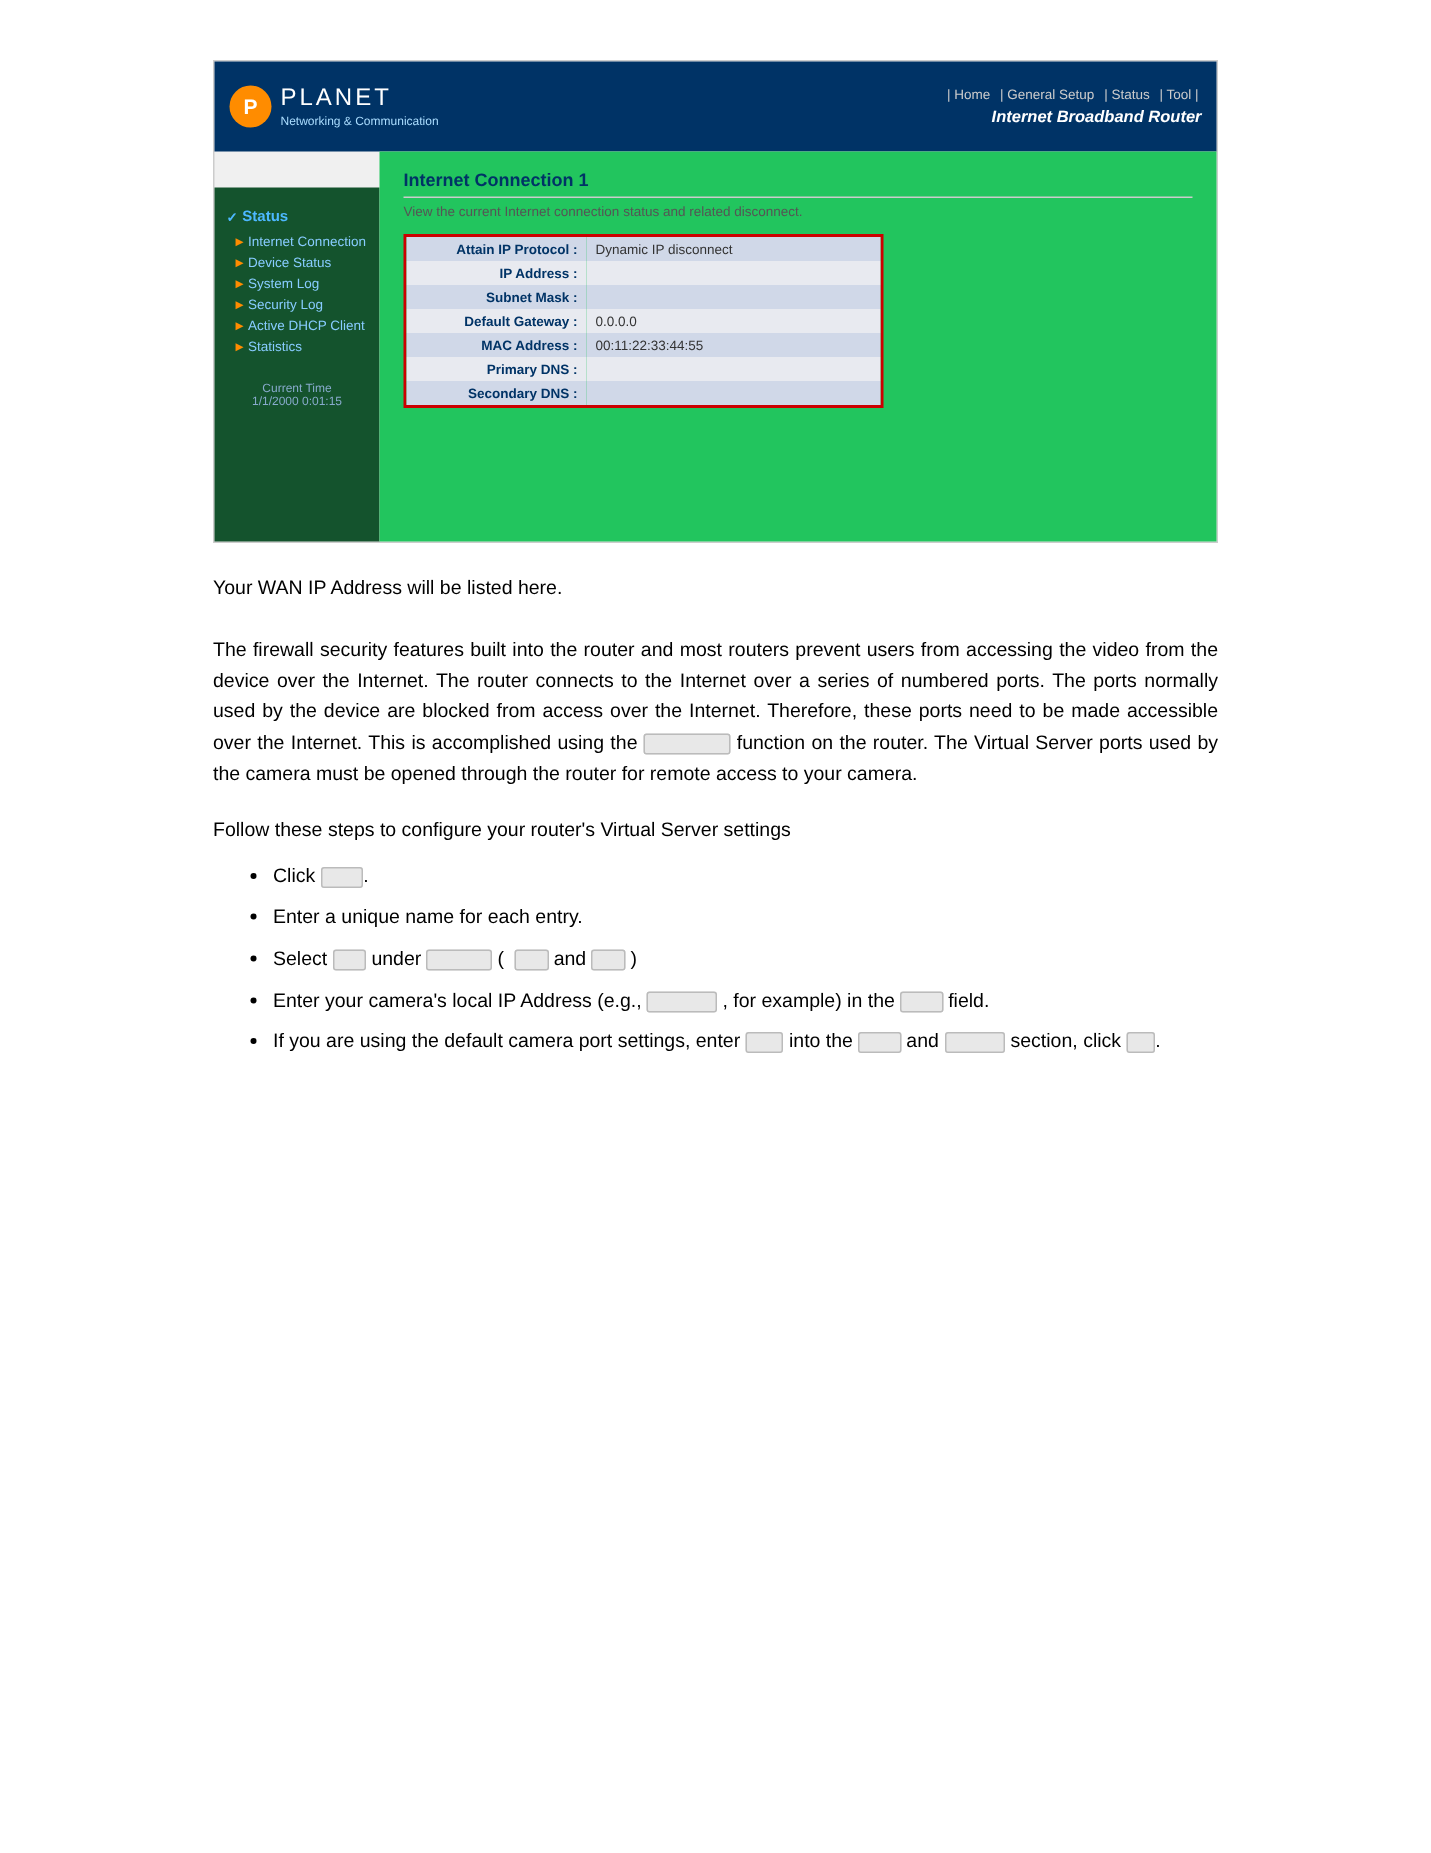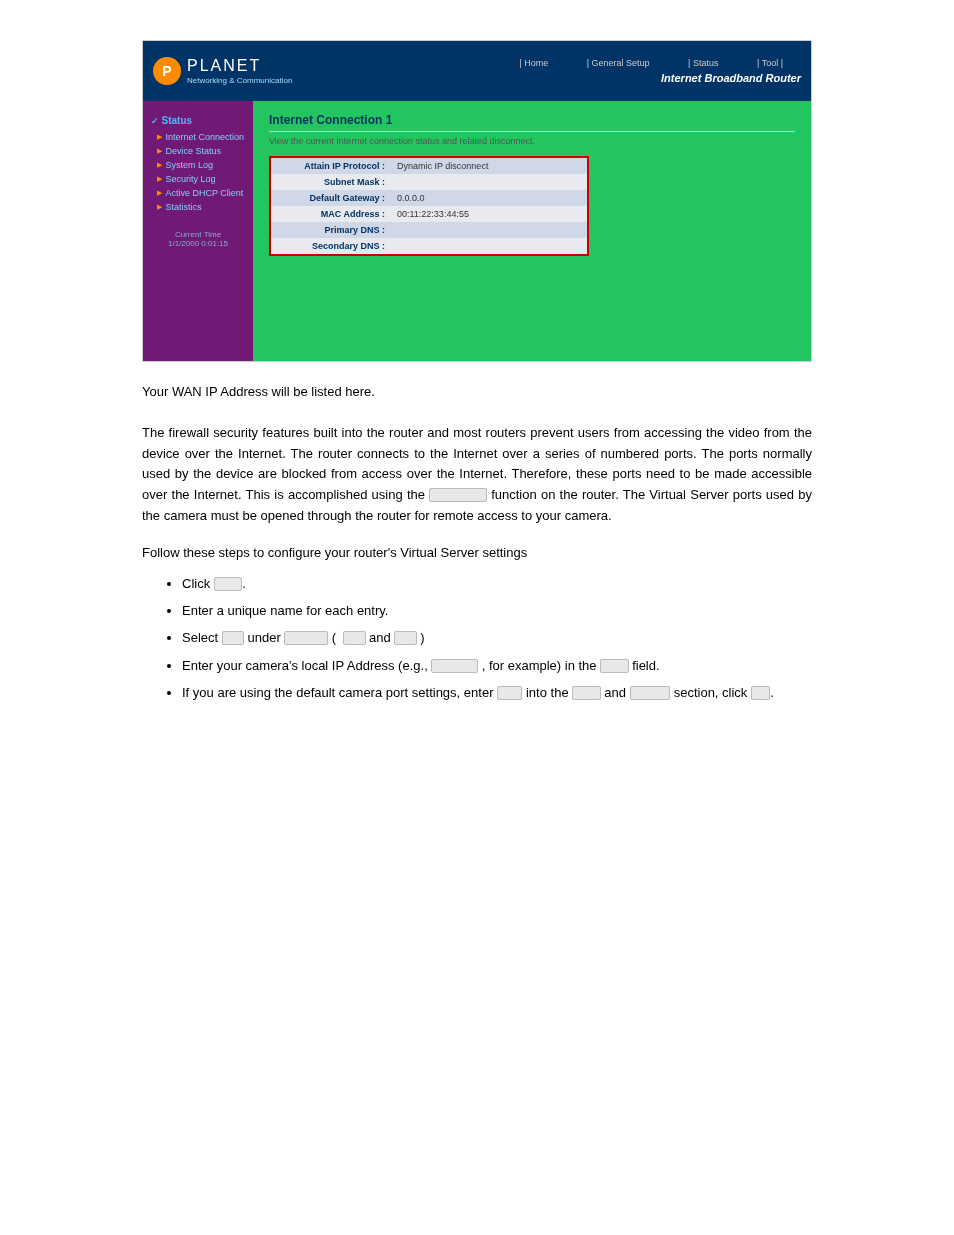--- a/index.html
+++ b/index.html
@@ -67,42 +67,43 @@
       text-align: right;
     }
 
     .router-nav-links {
       color: #ccc;
       font-size: 9px;
       margin-bottom: 4px;
     }
 
     .router-nav-links span {
-      margin: 0 18px;
+      margin: 0 2px;
     }
 
     .router-title {
       color: white;
       font-size: 11px;
       font-style: italic;
       font-weight: bold;
     }
 
     
     .router-body {
       display: flex;
       min-height: 260px;
     }
 
     
     .router-sidebar {
-      background: #701a75;
+      background: #14532d;
       width: 110px;
       padding: 10px 0;
       flex-shrink: 0;
+      margin-top: 24px;
     }
 
     .sidebar-section-title {
       color: #4db8ff;
       font-size: 10px;
       font-weight: bold;
       padding: 4px 8px;
       display: flex;
       align-items: center;
       gap: 3px;
@@ -297,20 +298,24 @@
         <span> 1</span>
       </div>
       <div class="content-subtitle">View the current Internet connection status and related disconnect.</div>
 
       <div class="status-table-wrapper">
         <table class="status-table">
           <tbody>
             <tr>
               <td>Attain IP Protocol :</td>
               <td>Dynamic IP disconnect</td>
+            </tr>
+            <tr>
+              <td>IP Address :</td>
+              <td>&nbsp;</td>
             </tr>
             <tr>
               <td>Subnet Mask :</td>
               <td>&nbsp;</td>
             </tr>
             <tr>
               <td>Default Gateway :</td>
               <td>0.0.0.0</td>
             </tr>
             <tr>

